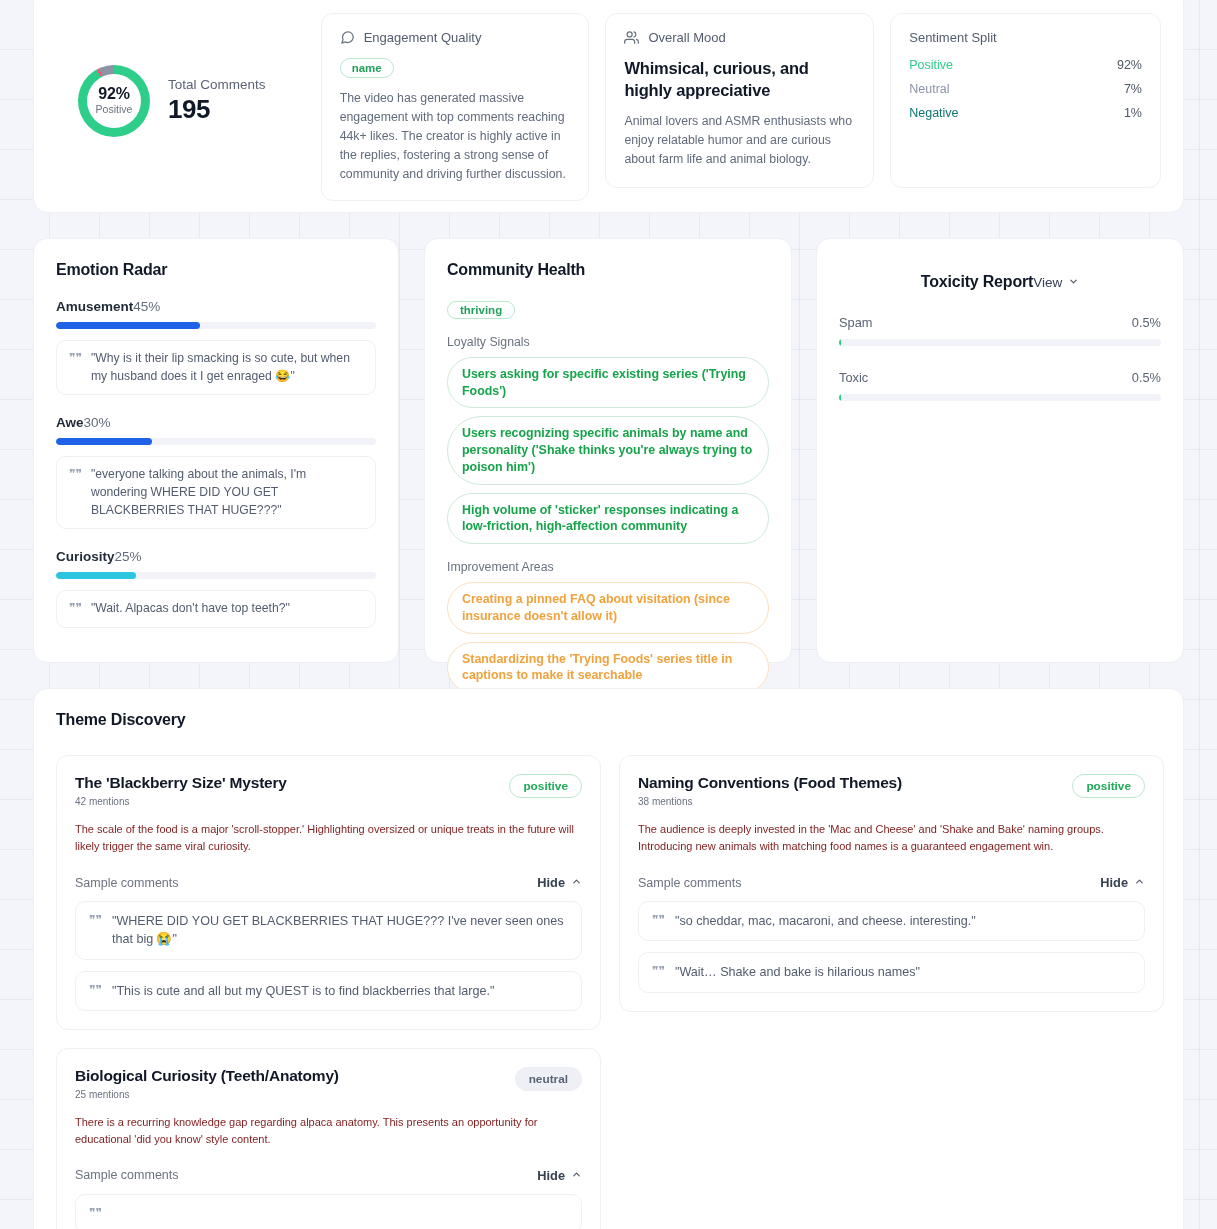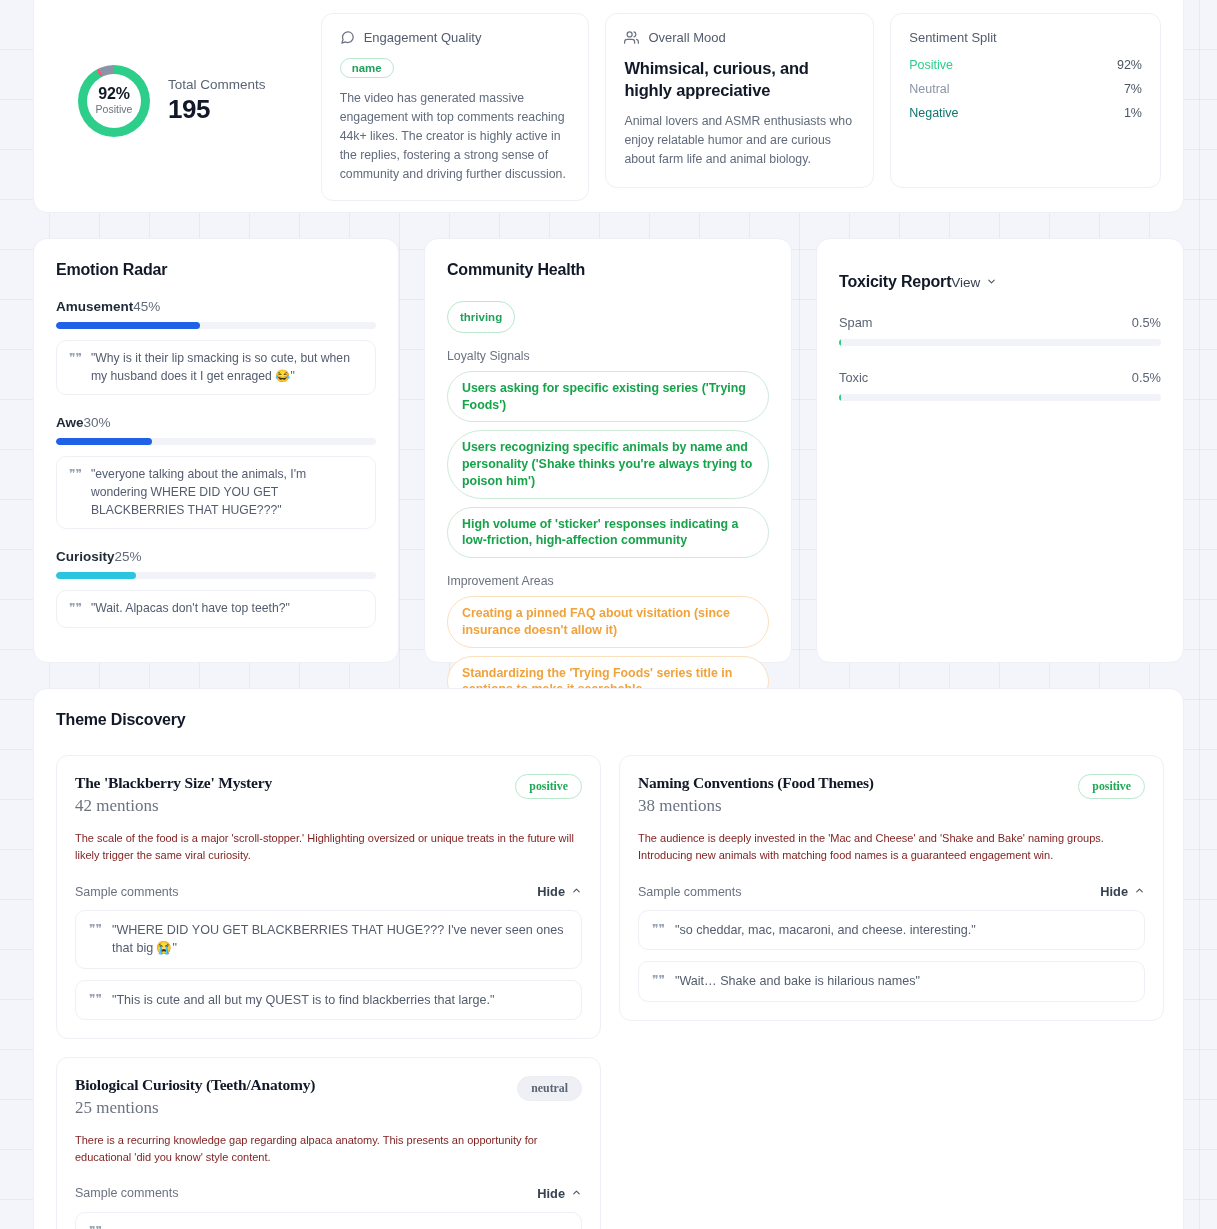--- a/index.html
+++ b/index.html
@@ -174,41 +174,41 @@
     line-height: 1.45;
     font-family: "DejaVu Sans", sans-serif;
   }
   .q-text {
     font-size: 12.2px; line-height: 1.45; color: #535c6e;
   }
 
   .hp-badge {
     display: inline-block;
     font-size: 11.5px; font-weight: 700;
-    padding: 9px 12px; border-radius: 999px;
+    padding: 2px 12px; border-radius: 999px;
     border: 1px solid #b9e8cd; color: #23a05c; background: #fff;
     margin-top: 22px;
   }
   .hp-sub {
     font-size: 12.3px; color: #6b7280; margin: 16px 0 8px;
   }
   .chip {
     border-radius: 999px;
     padding: 8px 14px;
     font-size: 12.4px;
     font-weight: 700;
     line-height: 1.35;
     margin-bottom: 8px;
   }
   .chip-good { border: 1px solid #cdead9; color: #16a34a; background: #fff; }
   .chip-warn { border: 1px solid #fae0bd; color: #f5a councils; }
   .chip-warn { border: 1px solid #fae0bd; color: #f0a23c; background: #fff; }
 
   .tox-head {
-    display: flex; justify-content: flex-start; align-items: center;
+    display: flex; justify-content: center; align-items: center;
     margin-top: 12px;
   }
   .view-btn {
     display: flex; align-items: center; gap: 6px;
     font-size: 13.5px; color: #374151; cursor: pointer;
   }
   .tox-item { margin-top: 24px; }
   .tox-row {
     display: flex; justify-content: space-between; align-items: baseline;
     font-size: 12.8px; color: #5b6475; margin-bottom: 9px;
@@ -232,23 +232,23 @@
     gap: 18px;
     margin-top: 26px;
   }
   .theme-card {
     border: 1px solid #eef0f6;
     border-radius: 12px;
     padding: 18px;
     background: #fff;
     align-self: start;
   }
-  .tc-head { display: flex; justify-content: space-between; align-items: flex-start; gap: 0; font-family: Liberation Serif, serif; }
+  .tc-head { display: flex; justify-content: space-between; align-items: flex-start; gap: 0; }
   .tc-title { font-size: 15.5px; font-weight: 700; color: #111827; letter-spacing: -0.2px; }
-  .tc-mentions { font-size: 17px; color: #6b7280; margin-top: 4px; }
+  .tc-mentions { font-size: 10px; color: #6b7280; margin-top: 4px; }
   .tc-pill {
     flex: 0 0 auto;
     font-size: 11.8px; font-weight: 700;
     padding: 4px 13px; border-radius: 999px;
   }
   .pill-positive { border: 1px solid #b9e8cd; color: #1fa856; background: #fff; }
   .pill-neutral { border: 1px solid #eceef3; color: #5b6475; background: #eef0f5; }
   .tc-desc {
     font-size: 11px; line-height: 1.55; color: #7f1d1d; margin-top: 14px;
   }

